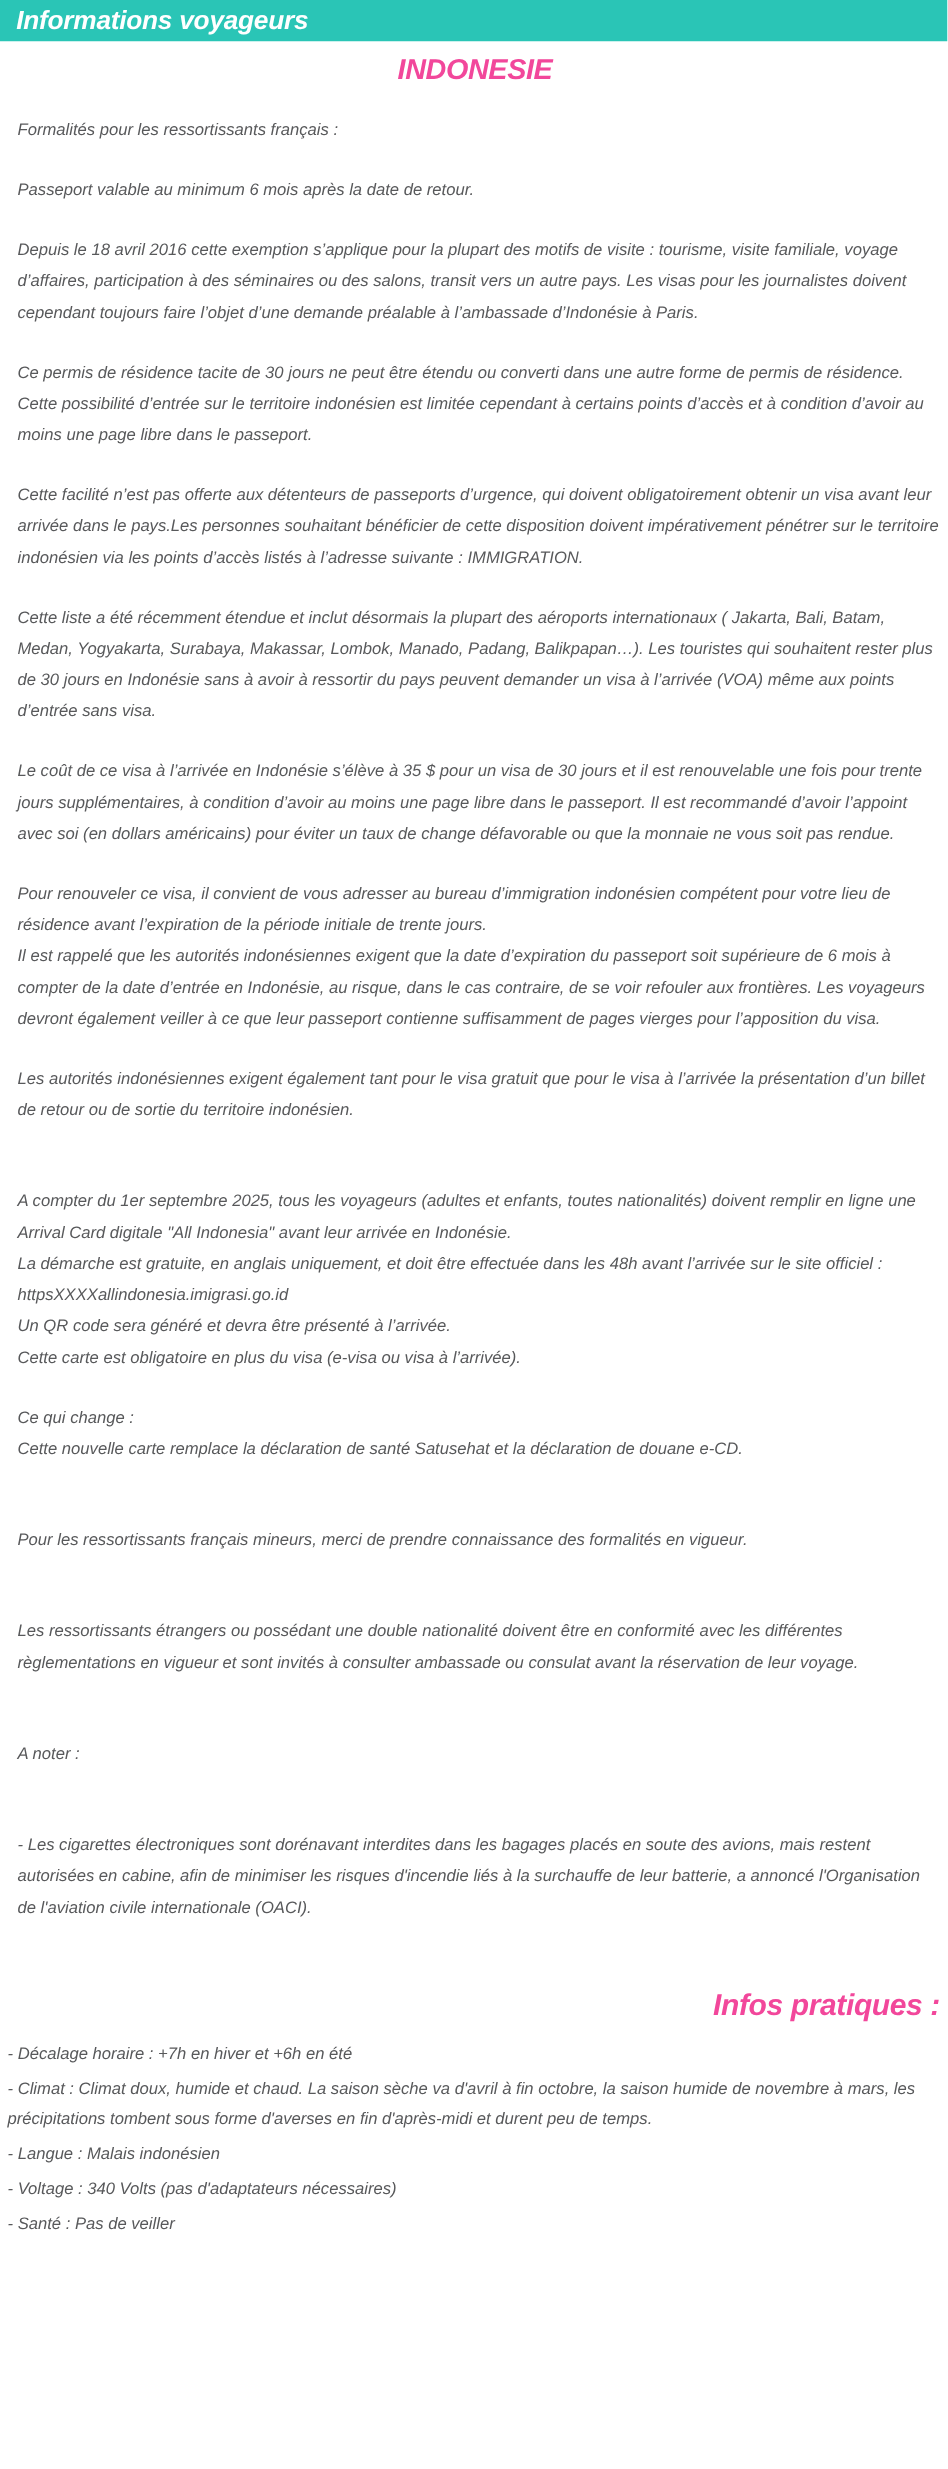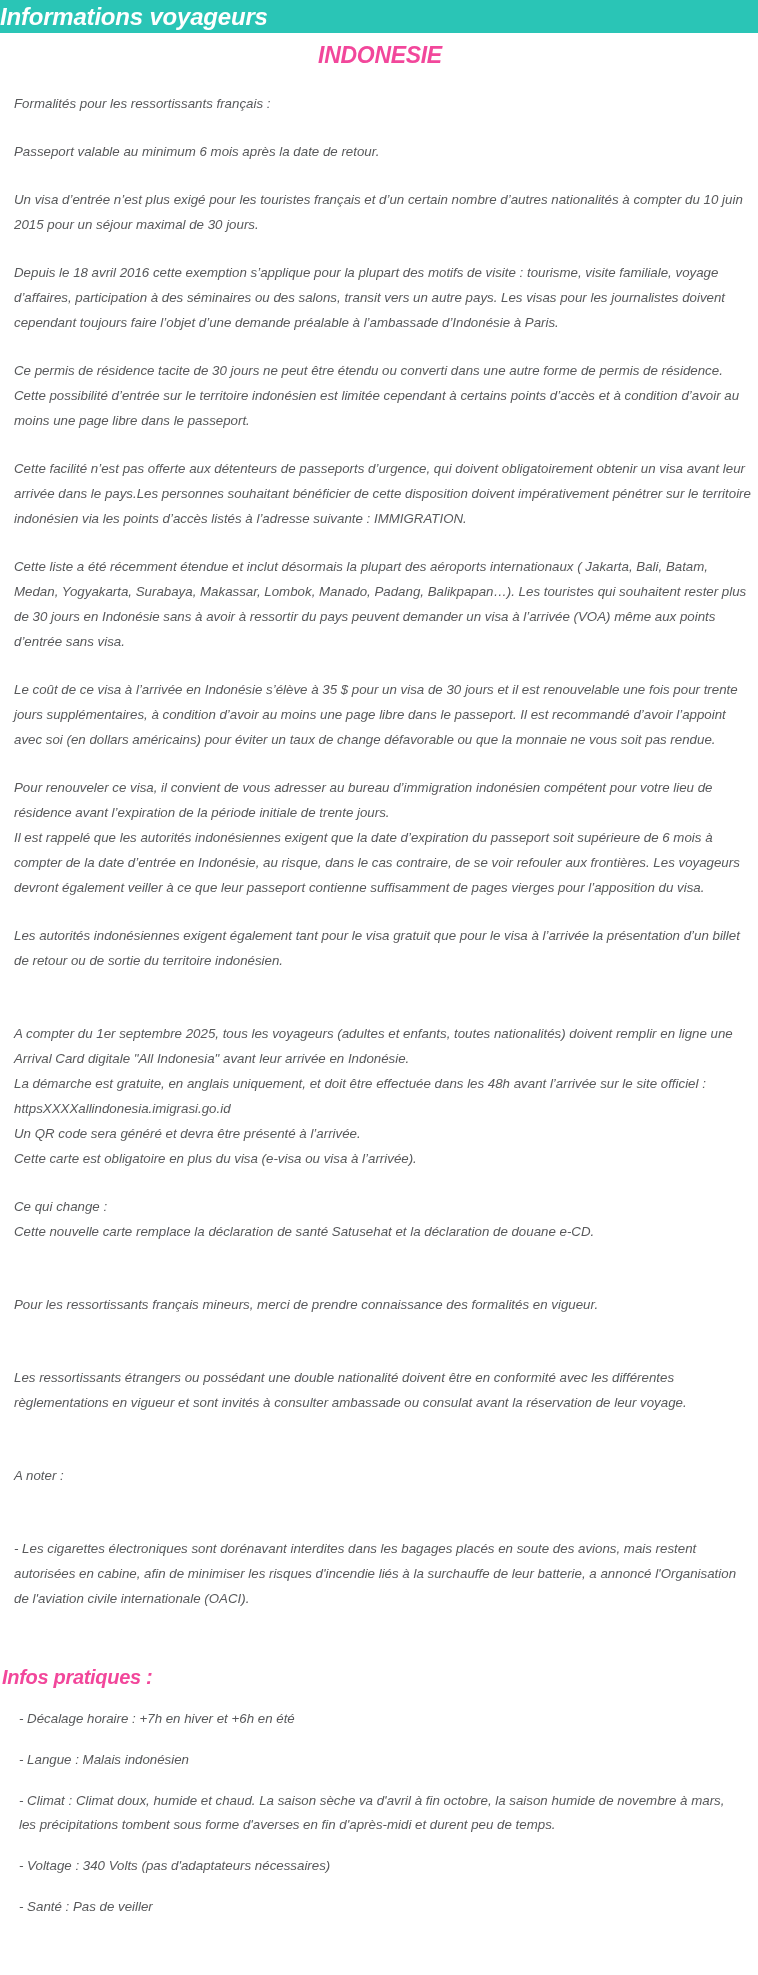--- a/index.html
+++ b/index.html
@@ -18,23 +18,24 @@
   }
   .header-bar{
     width:100%;
     height:33px;
     background:var(--teal);
     display:flex;
     align-items:center;
   }
   .header-bar .title{
     color:var(--header-text);
-    font-size:24px;
+    font-size:21px;
     font-weight:bold;
     font-style:italic;
+    padding-left:13px;
     letter-spacing:-0.2px;
   }
   .country-heading{
     color:var(--pink);
     font-size:23px;
     font-weight:bold;
     font-style:italic;
     margin:9px 0 0 2px;
     letter-spacing:-0.3px;
     text-align:center;
@@ -48,45 +49,45 @@
   }
   .doc p.para{
     margin:0 0 23px 12px;
     white-space:pre-line;
   }
   .doc .spacer{
     height:25px;
   }
   .doc h2.section-heading{
     color:var(--pink);
-    font-size:20px;
+    font-size:24px;
     font-weight:bold;
     font-style:italic;
     letter-spacing:-0.3px;
     margin:6px 0 14px 0;
+    text-align:right;
   }
   .doc .info-list p.info-item{
-    margin:17px;
+    margin:4px;
     line-height:24px;
     white-space:pre-line;
   }
 </style>
 </head>
 <body>
 
 <div class="header-bar">
   <span class="title">Informations voyageurs</span>
 </div>
 
 <h1 class="country-heading">INDONESIE</h1>
 
 <div class="doc">
     <p class="para">Formalités pour les ressortissants français :</p>
     <p class="para">Passeport valable au minimum 6 mois après la date de retour.</p>
-    <p class="para">Un visa d’entrée n’est plus exigé pour les touristes français et d’un certain nombre d’autres nationalités à compter du 10 juin 2015 pour un séjour maximal de 30 jours.</p>
     <p class="para">Depuis le 18 avril 2016 cette exemption s’applique pour la plupart des motifs de visite : tourisme, visite familiale, voyage d’affaires, participation à des séminaires ou des salons, transit vers un autre pays. Les visas pour les journalistes doivent cependant toujours faire l’objet d’une demande préalable à l’ambassade d’Indonésie à Paris.</p>
     <p class="para">Ce permis de résidence tacite de 30 jours ne peut être étendu ou converti dans une autre forme de permis de résidence. Cette possibilité d’entrée sur le territoire indonésien est limitée cependant à certains points d’accès et à condition d’avoir au moins une page libre dans le passeport.</p>
     <p class="para">Cette facilité n’est pas offerte aux détenteurs de passeports d’urgence, qui doivent obligatoirement obtenir un visa avant leur arrivée dans le pays.Les personnes souhaitant bénéficier de cette disposition doivent impérativement pénétrer sur le territoire indonésien via les points d’accès listés à l’adresse suivante : IMMIGRATION.</p>
     <p class="para">Cette liste a été récemment étendue et inclut désormais la plupart des aéroports internationaux ( Jakarta, Bali, Batam, Medan, Yogyakarta, Surabaya, Makassar, Lombok, Manado, Padang, Balikpapan…). Les touristes qui souhaitent rester plus de 30 jours en Indonésie sans à avoir à ressortir du pays peuvent demander un visa à l’arrivée (VOA) même aux points d’entrée sans visa.</p>
     <p class="para">Le coût de ce visa à l’arrivée en Indonésie s’élève à 35 $ pour un visa de 30 jours et il est renouvelable une fois pour trente jours supplémentaires, à condition d’avoir au moins une page libre dans le passeport. Il est recommandé d’avoir l’appoint avec soi (en dollars américains) pour éviter un taux de change défavorable ou que la monnaie ne vous soit pas rendue.</p>
     <p class="para">Pour renouveler ce visa, il convient de vous adresser au bureau d’immigration indonésien compétent pour votre lieu de résidence avant l’expiration de la période initiale de trente jours.
 Il est rappelé que les autorités indonésiennes exigent que la date d’expiration du passeport soit supérieure de 6 mois à compter de la date d’entrée en Indonésie, au risque, dans le cas contraire, de se voir refouler aux frontières. Les voyageurs devront également veiller à ce que leur passeport contienne suffisamment de pages vierges pour l’apposition du visa.</p>
     <p class="para">Les autorités indonésiennes exigent également tant pour le visa gratuit que pour le visa à l’arrivée la présentation d’un billet de retour ou de sortie du territoire indonésien.</p>
     <div class="spacer"></div>
     <p class="para">A compter du 1er septembre 2025, tous les voyageurs (adultes et enfants, toutes nationalités) doivent remplir en ligne une Arrival Card digitale "All Indonesia" avant leur arrivée en Indonésie.
@@ -101,18 +102,18 @@
     <div class="spacer"></div>
     <p class="para">Les ressortissants étrangers ou possédant une double nationalité doivent être en conformité avec les différentes règlementations en vigueur et sont invités à consulter ambassade ou consulat avant la réservation de leur voyage.</p>
     <div class="spacer"></div>
     <p class="para">A noter :</p>
     <div class="spacer"></div>
     <p class="para">- Les cigarettes électroniques sont dorénavant interdites dans les bagages placés en soute des avions, mais restent autorisées en cabine, afin de minimiser les risques d'incendie liés à la surchauffe de leur batterie, a annoncé l'Organisation de l'aviation civile internationale (OACI).</p>
     <div class="spacer"></div>
     <h2 class="section-heading">Infos pratiques :</h2>
     <div class="info-list">
       <p class="info-item">- Décalage horaire : +7h en hiver et +6h en été</p>
+      <p class="info-item">- Climat : Climat doux, humide et chaud. La saison sèche va d'avril à fin octobre, la saison humide de novembre à mars, les précipitations tombent sous forme d'averses en fin d'après-midi et durent peu de temps.</p>
       <p class="info-item">- Langue : Malais indonésien</p>
-      <p class="info-item">- Climat : Climat doux, humide et chaud. La saison sèche va d'avril à fin octobre, la saison humide de novembre à mars, les précipitations tombent sous forme d'averses en fin d'après-midi et durent peu de temps.</p>
       <p class="info-item">- Voltage : 340 Volts (pas d'adaptateurs nécessaires)</p>
       <p class="info-item">- Santé : Pas de veiller</p>
     </div>
   </div>
 
 </body></html>

